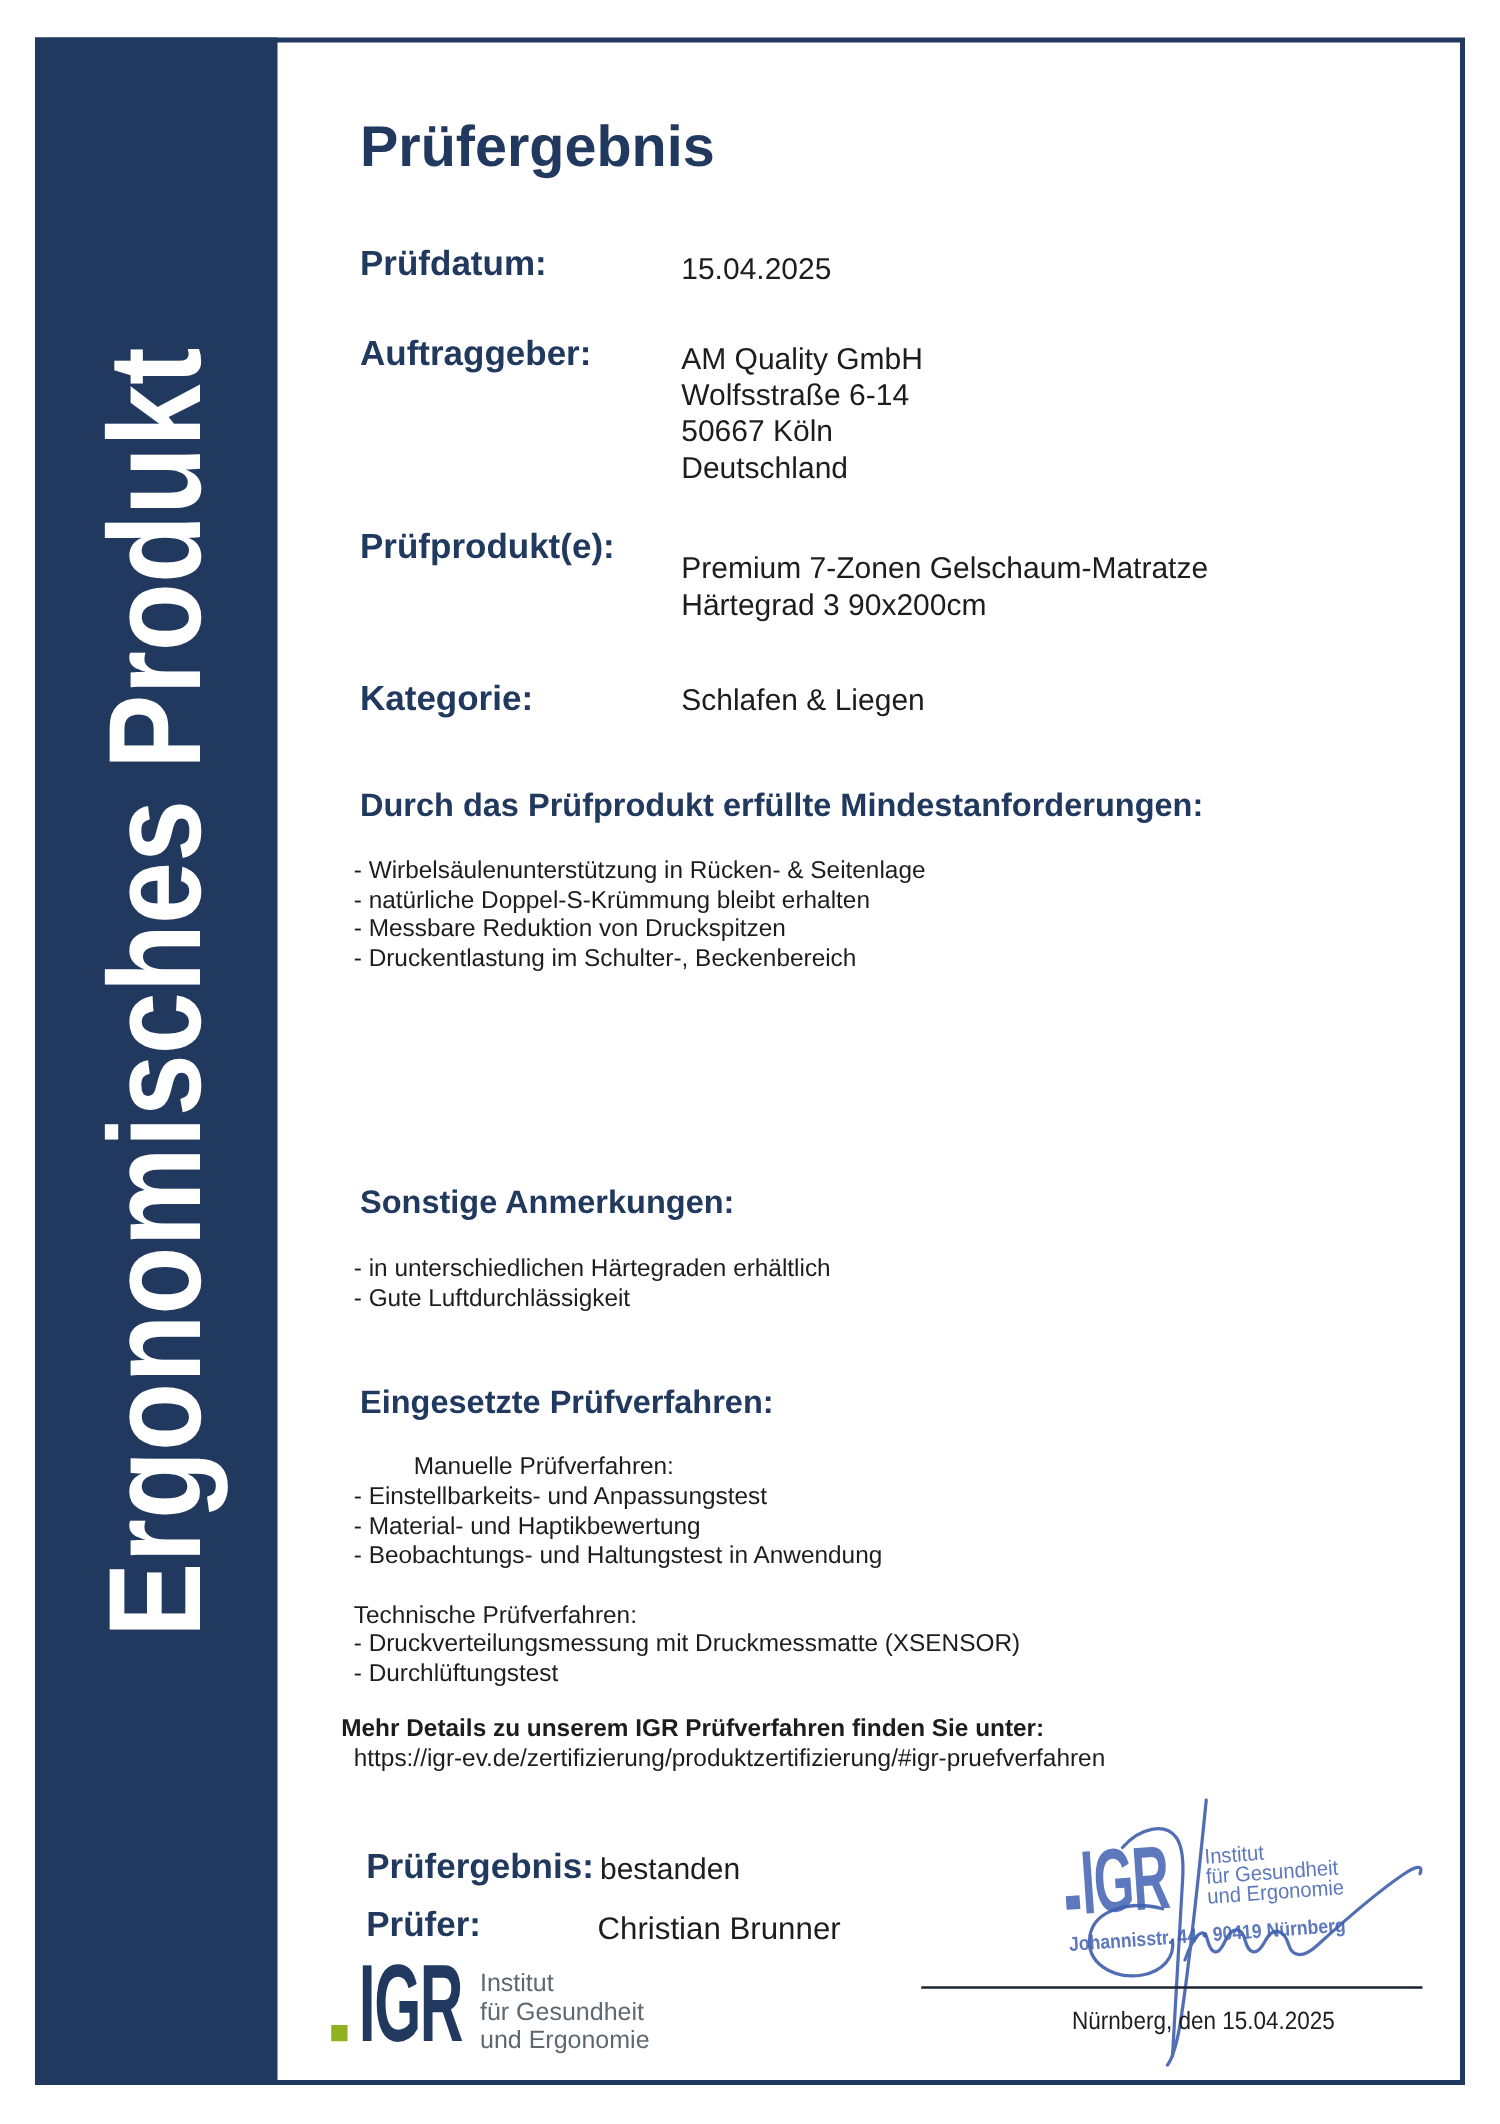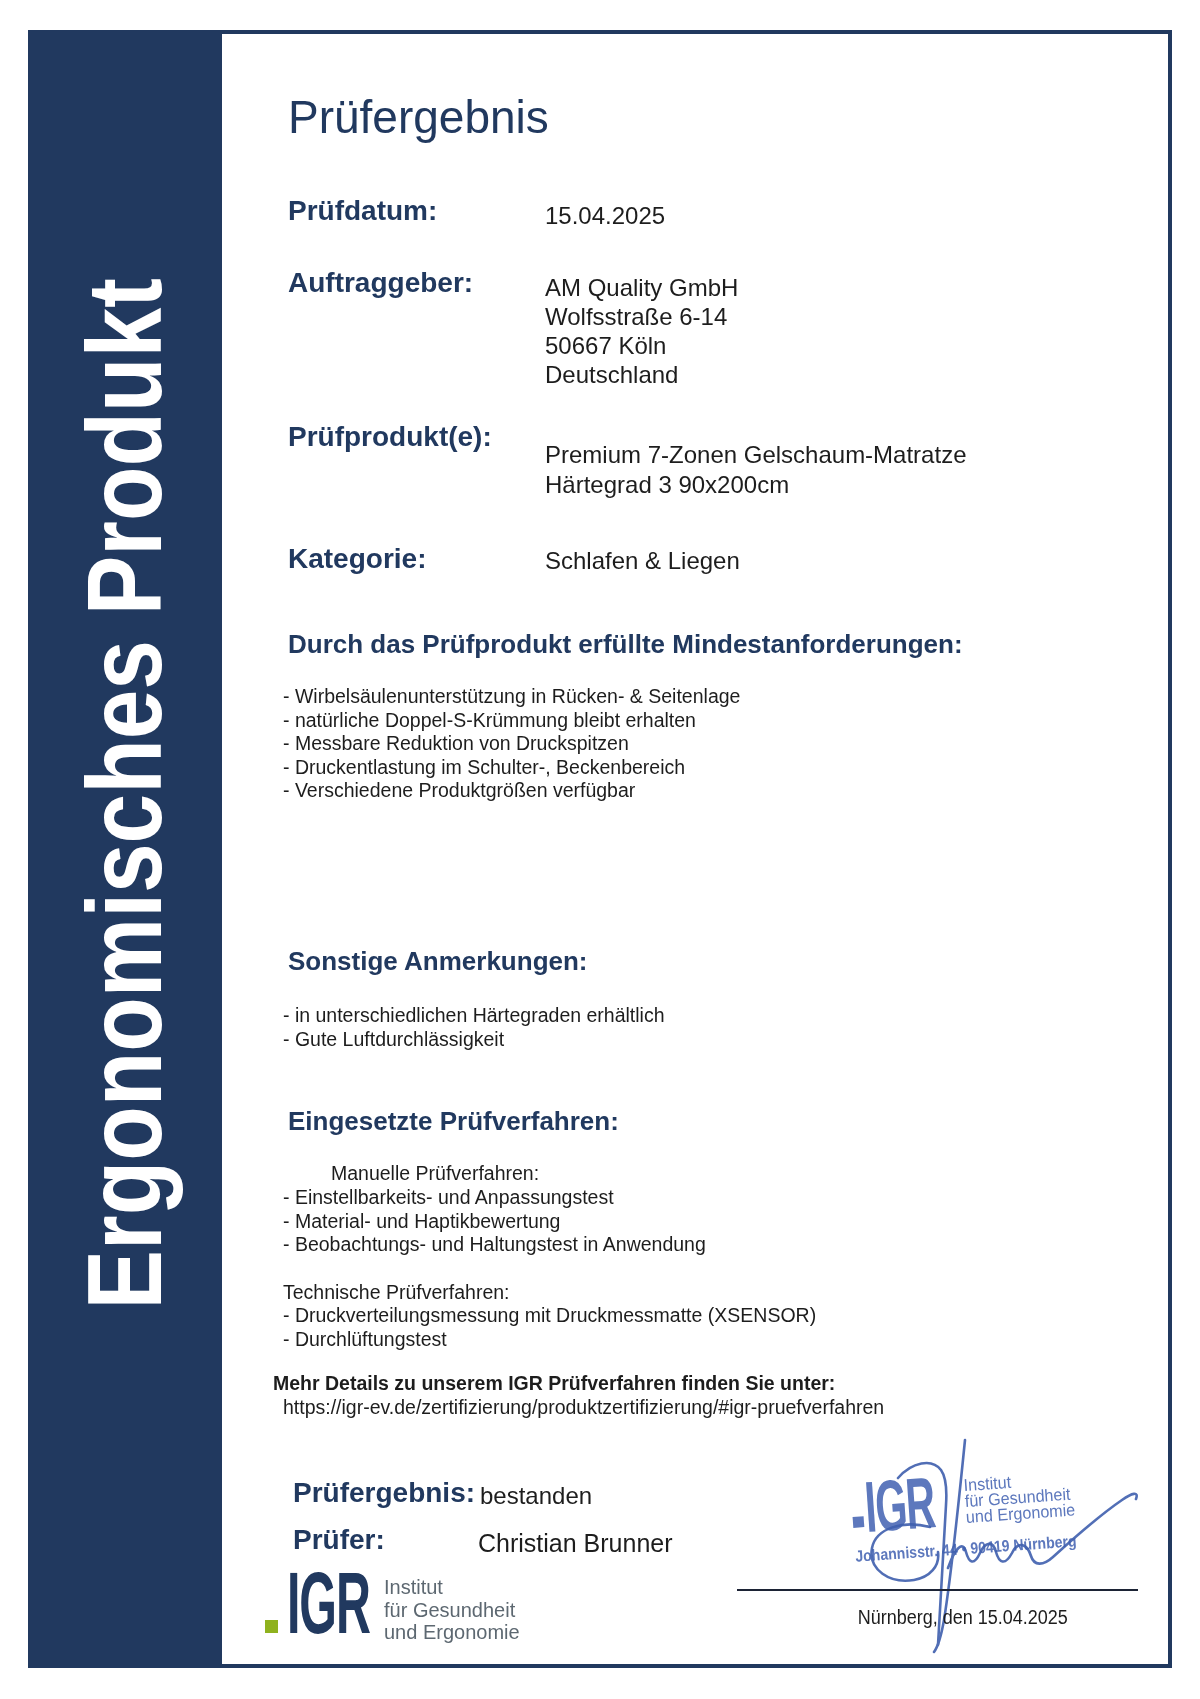--- a/index.html
+++ b/index.html
@@ -8,21 +8,21 @@
   .abs{position:absolute;white-space:nowrap;}
 
   
   .frame{position:absolute;left:28px;top:30px;width:1144px;height:1638px;
          border:4px solid var(--navy,#21395f);box-sizing:border-box;}
   .band{position:absolute;left:28px;top:30px;width:194px;height:1638px;
         background:var(--navy,#21395f);display:flex;align-items:center;justify-content:center;}
   .band-text{writing-mode:vertical-rl;transform:translateY(-55px) rotate(180deg) scaleY(.85);
              font-size:105px;font-weight:bold;color:#ffffff;}
 
-  .title{font-size:46px;font-weight:normal;color:var(--navy,#21395f);
+  .title{font-size:46px;font-weight:bold;color:var(--navy,#21395f);
          transform:scaleX(.92);transform-origin:0 0;}
   .lbl{font-weight:bold;color:var(--navy,#21395f);font-size:28px;}
   .sec{font-weight:bold;color:var(--navy,#21395f);font-size:26px;}
   .val{font-size:24px;}
   .vals29{font-size:24px;line-height:29px;}
   .vals30{font-size:24px;line-height:30px;margin-top:16px;}
   .list{font-size:19.5px;line-height:23.6px;}
   .small{font-size:19.5px;}
 
   
@@ -86,21 +86,20 @@
   <div class="abs vals29" style="left:545px;top:546px;">
       <div>Schlafen &amp; Liegen</div>
     </div>
 
   <div class="abs sec" style="left:288px;top:629px;">Durch das Prüfprodukt erfüllte Mindestanforderungen:</div>
   <div class="abs list" style="left:283px;top:685px;">
       <div>- Wirbelsäulenunterstützung in Rücken- &amp; Seitenlage</div>
       <div>- natürliche Doppel-S-Krümmung bleibt erhalten</div>
       <div>- Messbare Reduktion von Druckspitzen</div>
       <div>- Druckentlastung im Schulter-, Beckenbereich</div>
-      <div>- Verschiedene Produktgrößen verfügbar</div>
     </div>
 
   <div class="abs sec" style="left:288px;top:946px;">Sonstige Anmerkungen:</div>
   <div class="abs list" style="left:283px;top:1004px;">
       <div>- in unterschiedlichen Härtegraden erhältlich</div>
       <div>- Gute Luftdurchlässigkeit</div>
     </div>
 
   <div class="abs sec" style="left:288px;top:1106px;">Eingesetzte Prüfverfahren:</div>
   <div class="abs small" style="left:283px;top:1162px;margin-left:48px;">Manuelle Prüfverfahren:</div>

